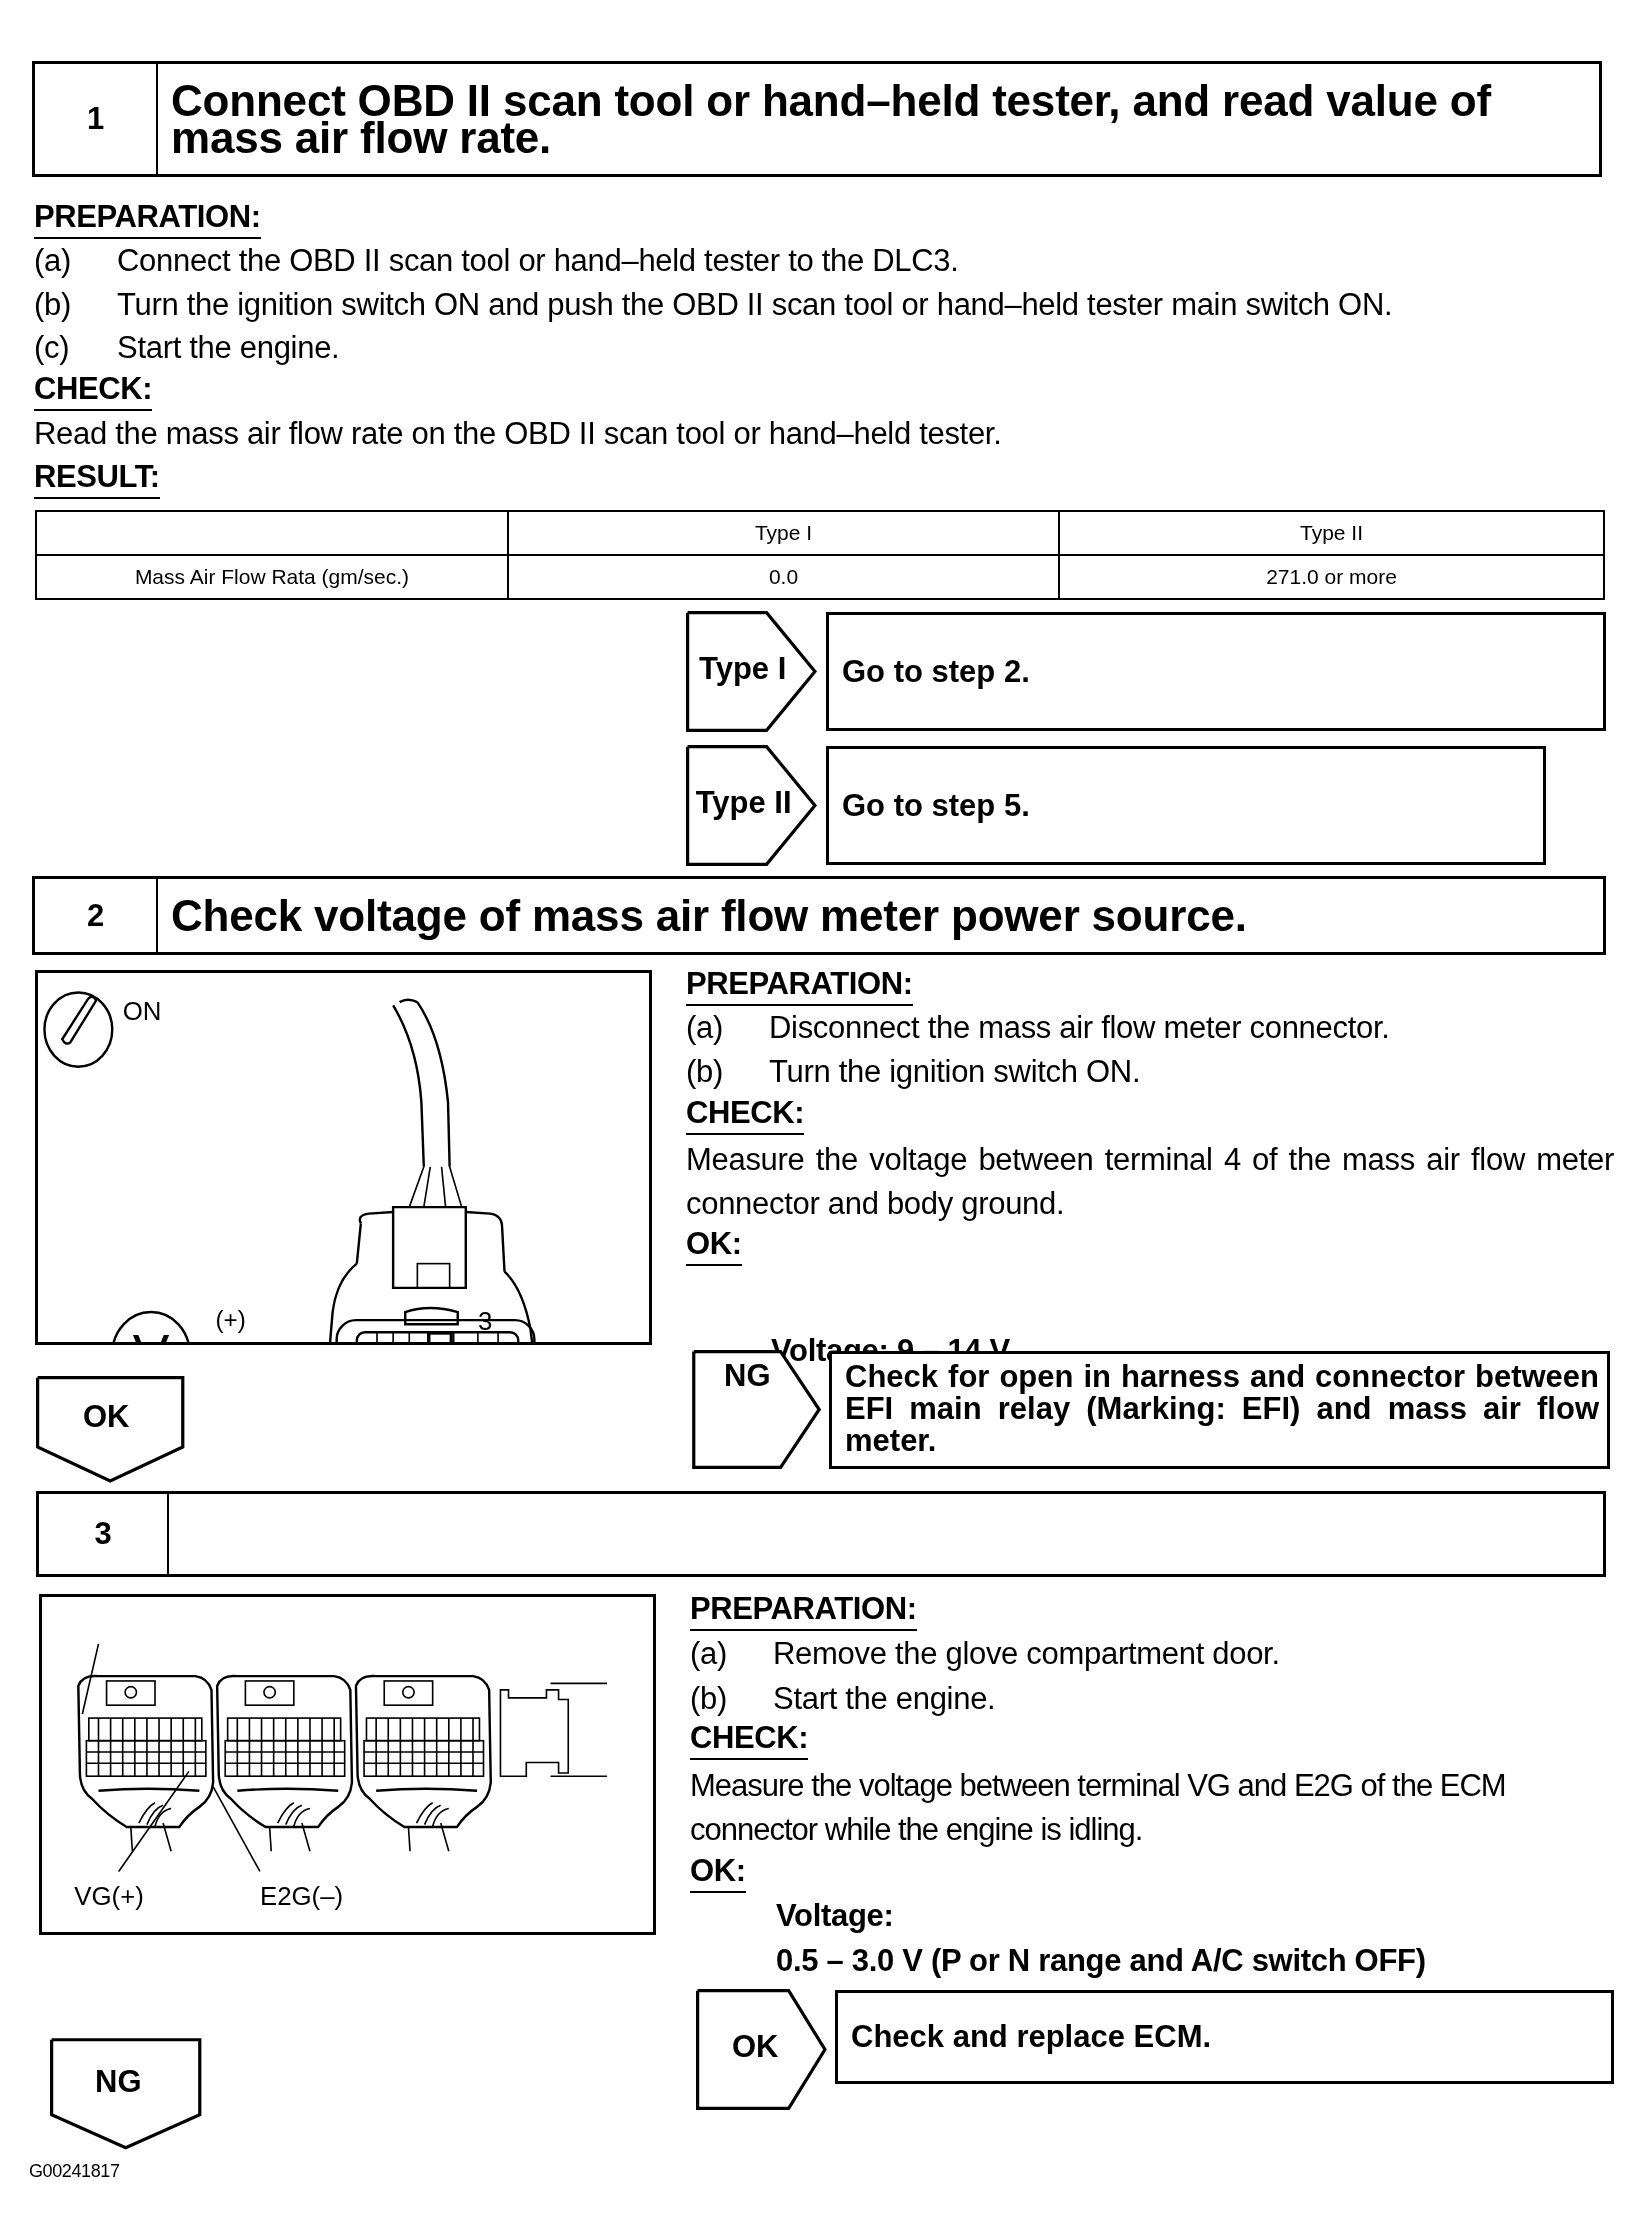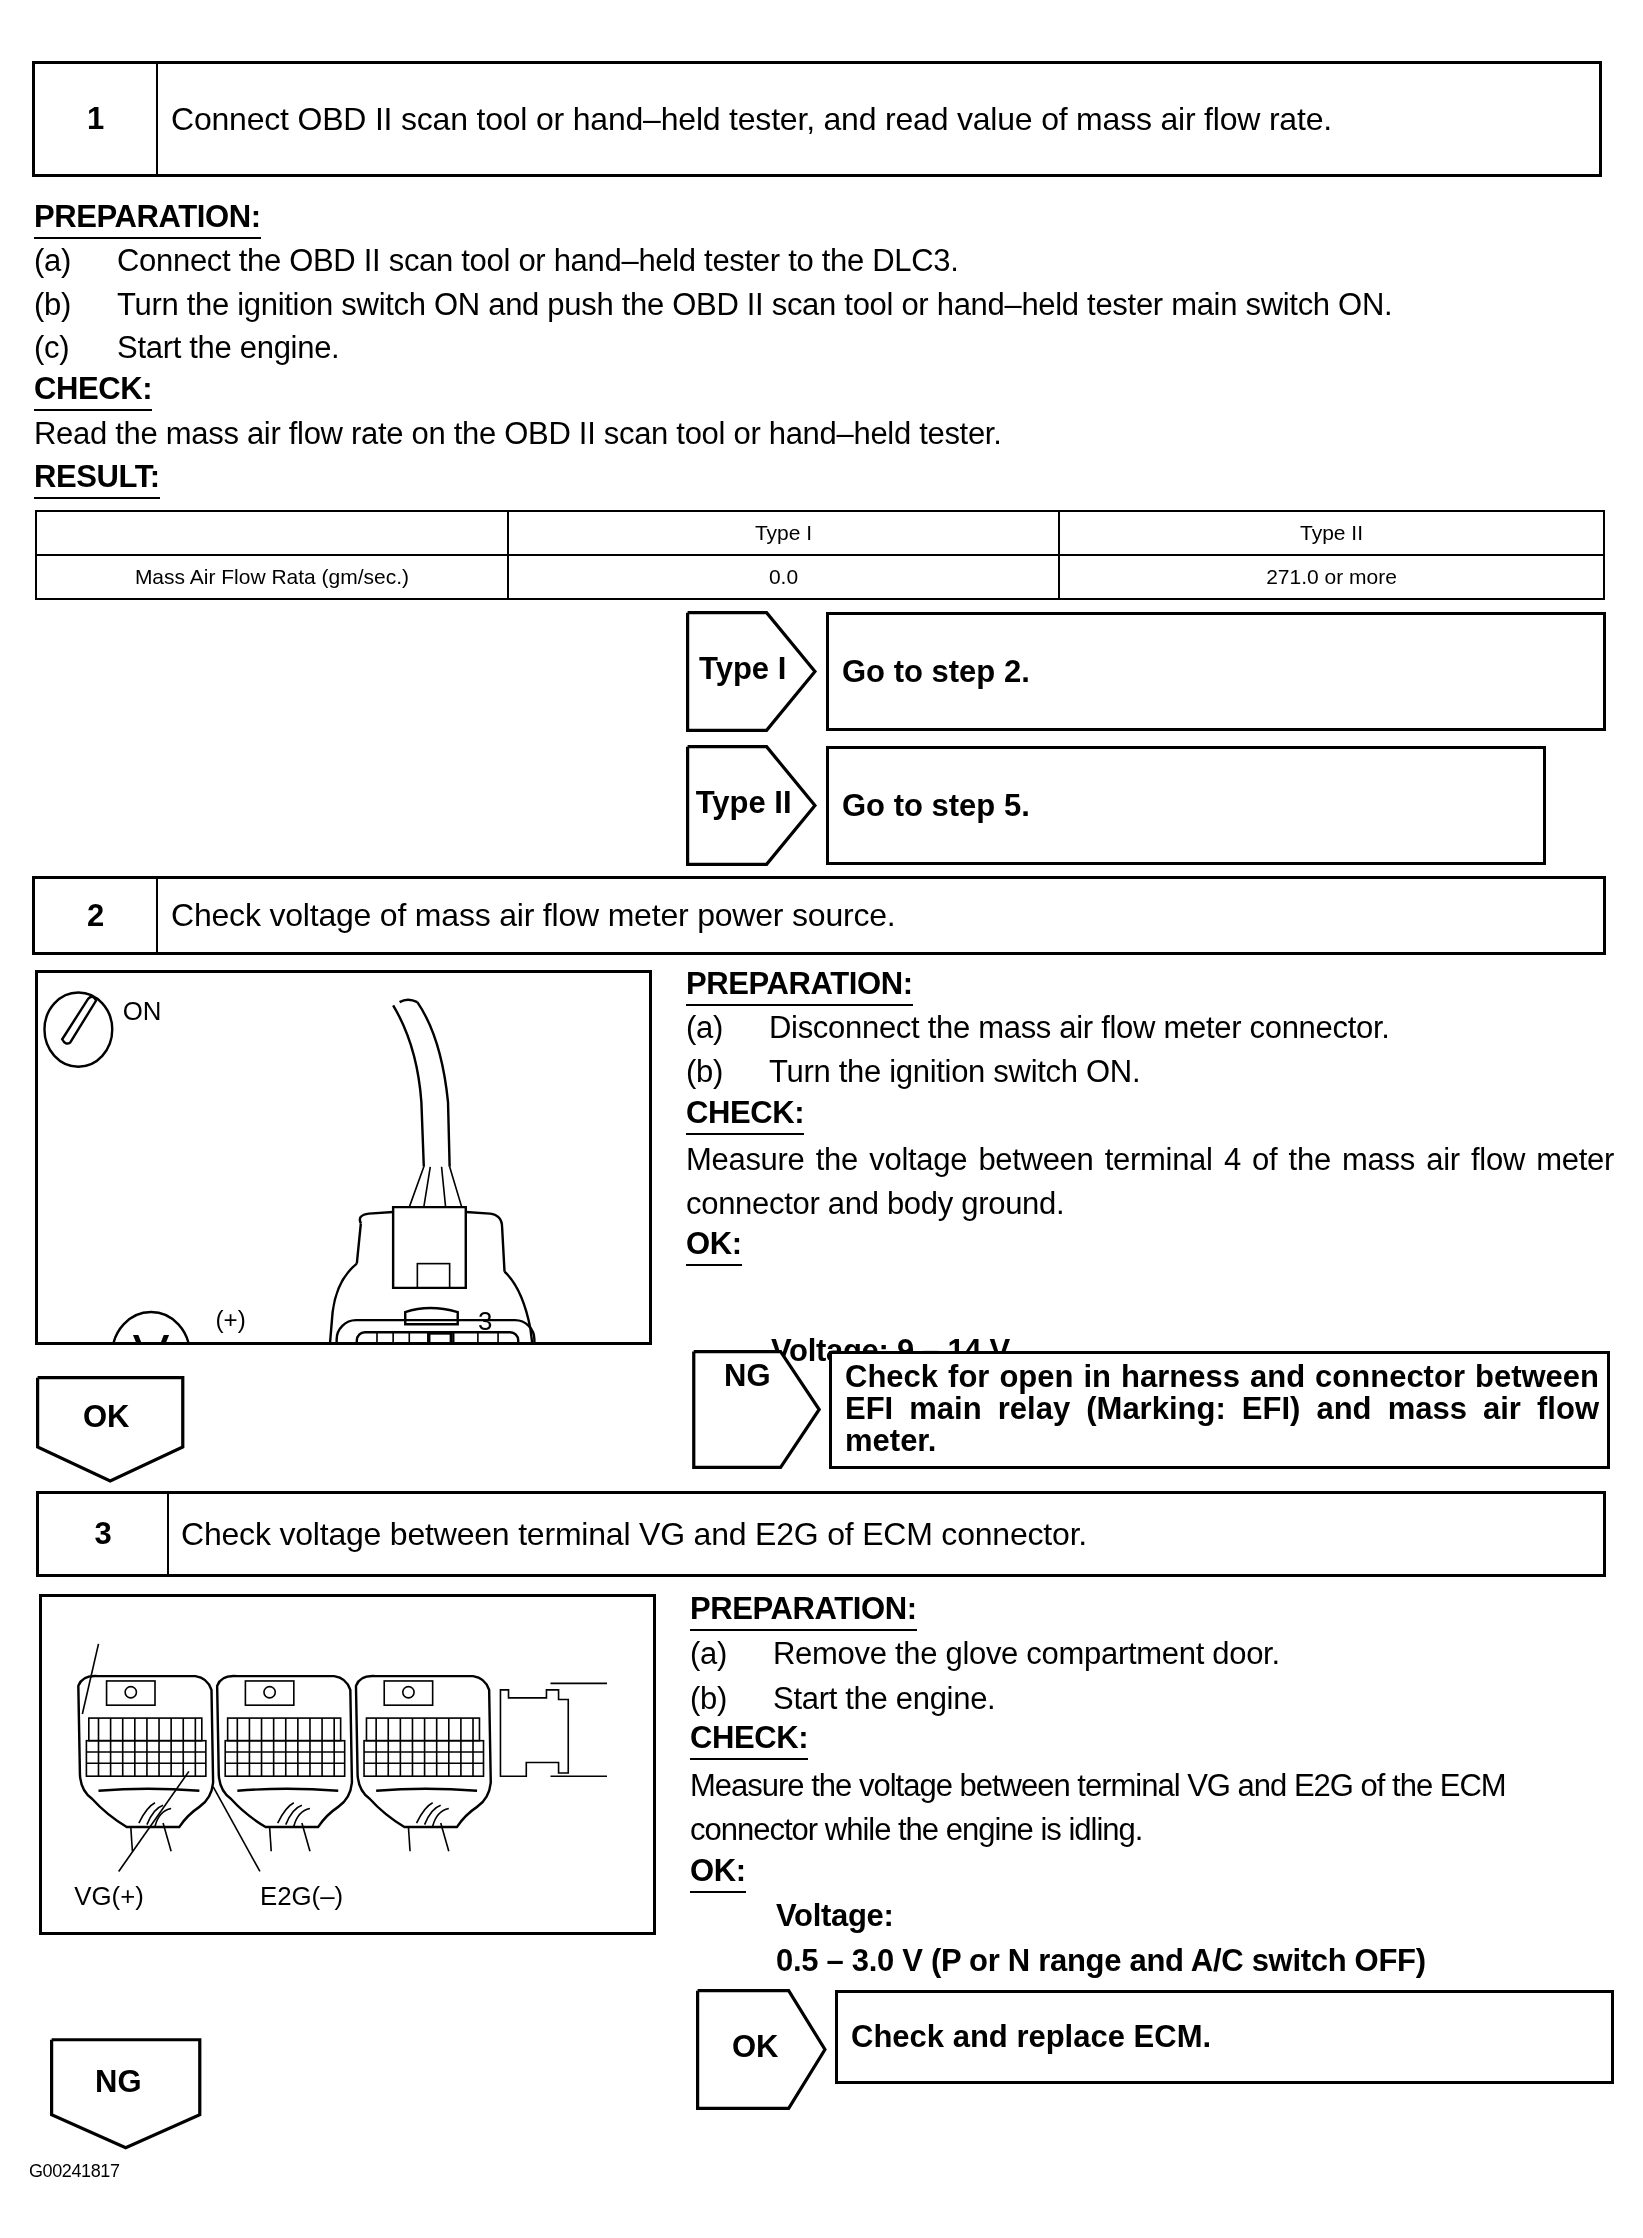--- a/index.html
+++ b/index.html
@@ -3,21 +3,21 @@
 <meta charset="utf-8">
 <style>
   html, body { margin: 0; padding: 0; background: #ffffff; }
   body { width: 1644px; height: 2239px; position: relative; overflow: hidden;
          font-family: "Liberation Sans", "DejaVu Sans", sans-serif; color: #000; }
   .step-box { position: absolute; border: 3.2px solid #000; box-sizing: border-box; background: #fff; }
   .step-num { position: absolute; left: 0; top: 0; bottom: 0; border-right: 2.4px solid #000;
               display: flex; align-items: center; justify-content: center;
               font-weight: bold; font-size: 31px; }
   .step-title { position: absolute; top: 0; bottom: 0; right: 16px; display: flex; align-items: center;
-                font-weight: normal; font-size: 32px; line-height: 37px; letter-spacing: -0.2px; }
+                font-weight: bold; font-size: 44px; line-height: 37px; letter-spacing: -0.2px; }
   .heading { position: absolute; font-weight: bold; font-size: 31px; letter-spacing: -0.4px;
              border-bottom: 2.4px solid #000; line-height: 37px; padding-bottom: 1.6px; }
   .line { position: absolute; font-size: 31px; line-height: 37px; white-space: nowrap; letter-spacing: -0.3px; }
   .line .lbl { display: inline-block; width: 83px; }
   .para { position: absolute; font-size: 31px; line-height: 44px; letter-spacing: -0.3px; }
   .bold { font-weight: bold; }
   table.result { position: absolute; border-collapse: collapse; font-size: 21px; }
   table.result td { border: 2.4px solid #000; text-align: center; height: 42px; padding: 0; }
   .tag { position: absolute; }
   .tag svg { position: absolute; left: 0; top: 0; }
@@ -153,21 +153,20 @@
 
 <div class="tag" style="left:36px;top:1376px;width:150px;height:109px;">
   <svg width="150" height="109" viewBox="0 0 186 135">
     <polyline points="2,2 182,2 182,88 92,130 2,88 2,2" fill="#fff" stroke="#000" stroke-width="4"></polyline>
   </svg>
   <div class="tag-text" style="left:47px;top:22.6px;">OK</div>
 </div>
 
 <div class="step-box" style="left:36px;top:1491px;width:1570px;height:86px;">
   <div class="step-num" style="width:128px;">3</div>
-  <div class="step-title" style="left:142px;">Check voltage between terminal VG and E2G of ECM connector.</div>
 </div>
 
 <div class="figure" style="left:39px;top:1594px;width:617px;height:341px;">
   <svg width="611" height="335" viewBox="0 0 757 415">
     <line x1="70" y1="58" x2="50" y2="145" stroke="#000" stroke-width="2"></line>
     <line x1="630" y1="107" x2="700" y2="107" stroke="#000" stroke-width="2"></line>
     <line x1="630" y1="222" x2="700" y2="222" stroke="#000" stroke-width="2"></line>
 
     <g>
       <path d="M45,110 Q50,96 70,98 L190,98 Q205,100 210,115 L212,230 Q210,250 195,260 Q180,270 170,285 L105,285 Q80,270 62,250 Q48,240 47,220 Z" fill="none" stroke="#000" stroke-width="3"></path>

